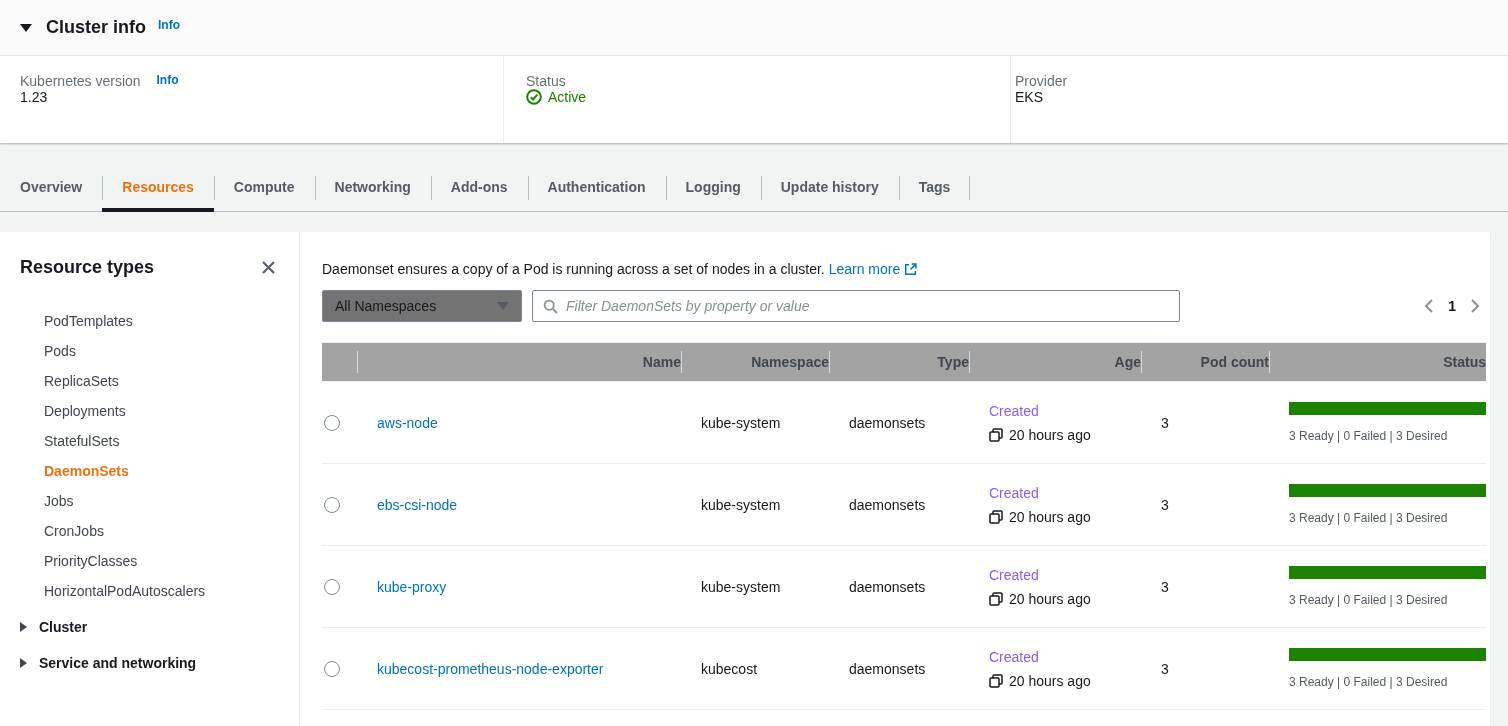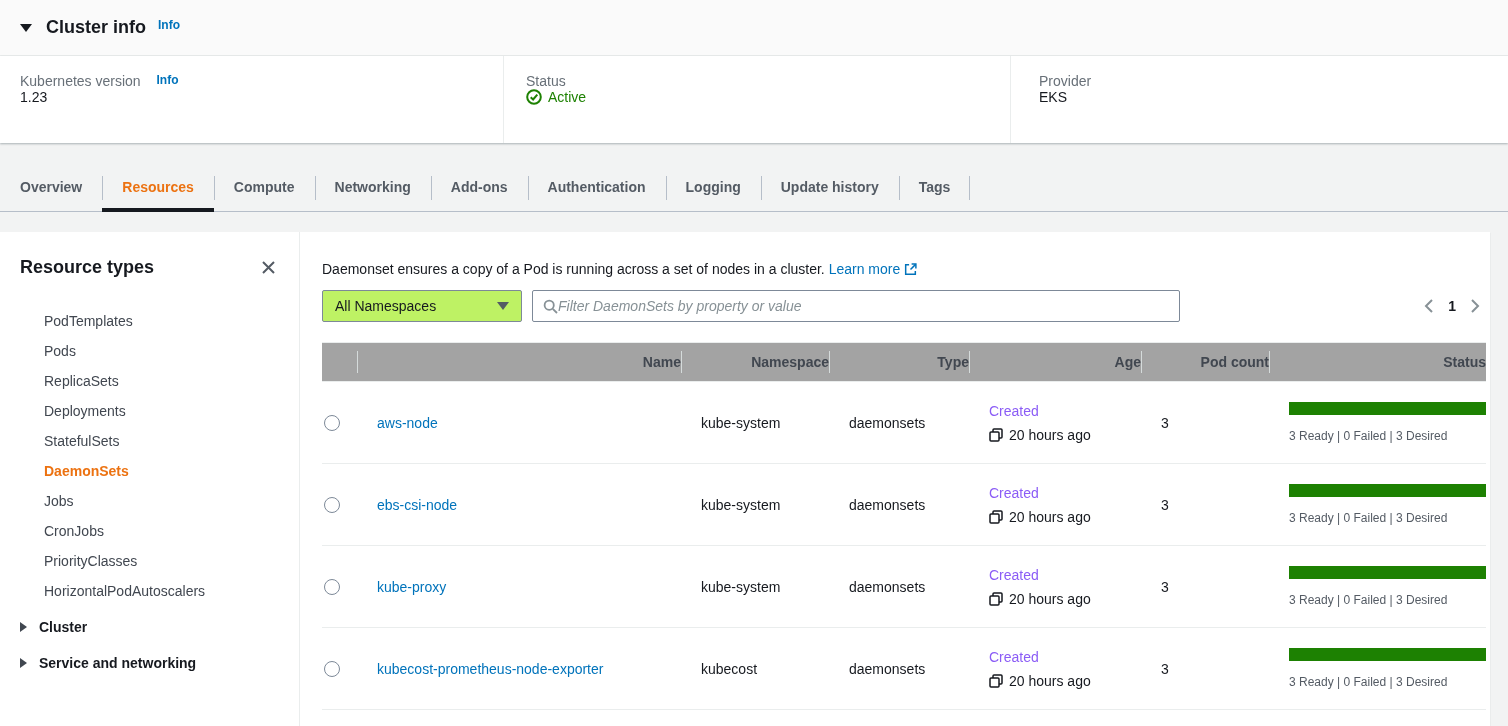--- a/index.html
+++ b/index.html
@@ -14,21 +14,21 @@
     border-top:8px solid #16191f; margin-right:14px; cursor:pointer; }
   .cluster-title { font-size:18px; font-weight:700; }
   .info-link { color:#0073bb; font-size:12px; font-weight:700; margin-left:12px; text-decoration:none;
     position:relative; top:-3px; cursor:pointer; }
 
   
   .info-card { height:87px; background:#ffffff; box-shadow:0 1px 2px 0 rgba(0,28,36,.3);
     display:grid; grid-template-columns:503px 507px 1fr; }
   .info-col { padding-top:17px; padding-left:20px; }
   .info-col + .info-col { border-left:1px solid #eaeded; padding-left:22px; }
-  .info-col:last-child { padding-left:28px; }
+  .info-col:last-child { padding-left:4px; }
   .field-label { color:#687078; font-size:14px; }
   .field-label .info-link { top:-2px; }
   .field-value { font-size:14px; color:#16191f; }
   .status-value { display:flex; align-items:center; gap:6px; color:#1d8102; font-size:14px; }
 
   
   .tabs { display:flex; height:47px; border-bottom:1px solid #b6bec9; margin-top:22px; }
   .tab { position:relative; padding:0 20px; line-height:45px; font-size:14px; font-weight:700;
     color:#545b64; cursor:pointer; white-space:nowrap; }
   .tab + .tab::before { content:""; position:absolute; left:0; top:11px; width:1px; height:24px; background:#b6bec9; }
@@ -62,27 +62,27 @@
   .main-head { display:flex; justify-content:space-between; align-items:flex-start; }
   .main-title { font-size:18px; font-weight:700; }
   .main-count { font-weight:400; color:#687078; margin-left:5px; }
   .btn-disabled { height:30px; padding:0 20px; background:#ffffff; border:1px solid #d5dbdb;
     border-radius:2px; color:#aab7b8; font-size:14px; font-weight:700; font-family:inherit; }
   .desc-line { margin-top:9px; font-size:14px; color:#16191f; }
   .learn-more { color:#0073bb; text-decoration:none; cursor:pointer; }
   .ext-icon { margin-left:4px; position:relative; top:2px; }
 
   .controls { display:flex; align-items:center; margin-top:13px; }
-  .ns-select { width:200px; height:32px; border:1px solid #7d8998; border-radius:2px; background:#bef264;
+  .ns-select { width:200px; height:32px; border:1px solid #7d8998; border-radius:2px; background:#737373;
     display:flex; align-items:center; justify-content:space-between; padding:0 12px; font-size:14px; cursor:pointer; }
   .select-caret { width:0; height:0; border-left:6px solid transparent; border-right:6px solid transparent;
     border-top:8px solid #545b64; }
   .search-box { width:648px; height:32px; border:1px solid #7d8998; border-radius:2px; background:#fff;
     margin-left:10px; display:flex; align-items:center; padding:0 10px; }
-  .search-box input { border:none; outline:none; flex:1; margin-left:0; font-size:14px;
+  .search-box input { border:none; outline:none; flex:1; margin-left:8px; font-size:14px;
     font-family:inherit; font-style:italic; color:#16191f; background:transparent; }
   .search-box input::placeholder { color:#879196; font-style:italic; }
   .pagination { margin-left:auto; display:flex; align-items:center; gap:14px; padding-right:6px; }
   .page-btn { display:flex; align-items:center; cursor:pointer; }
   .page-num { font-size:14px; font-weight:700; color:#16191f; cursor:pointer; }
 
   
   .table { margin-top:20px; }
   .t-header, .t-row { display:grid; grid-template-columns:35px 324px 148px 140px 172px 128px 1fr; }
   .t-header { height:40px; background:#a3a3a3; border-top:1px solid #eaeded; border-bottom:1px solid #eaeded;

